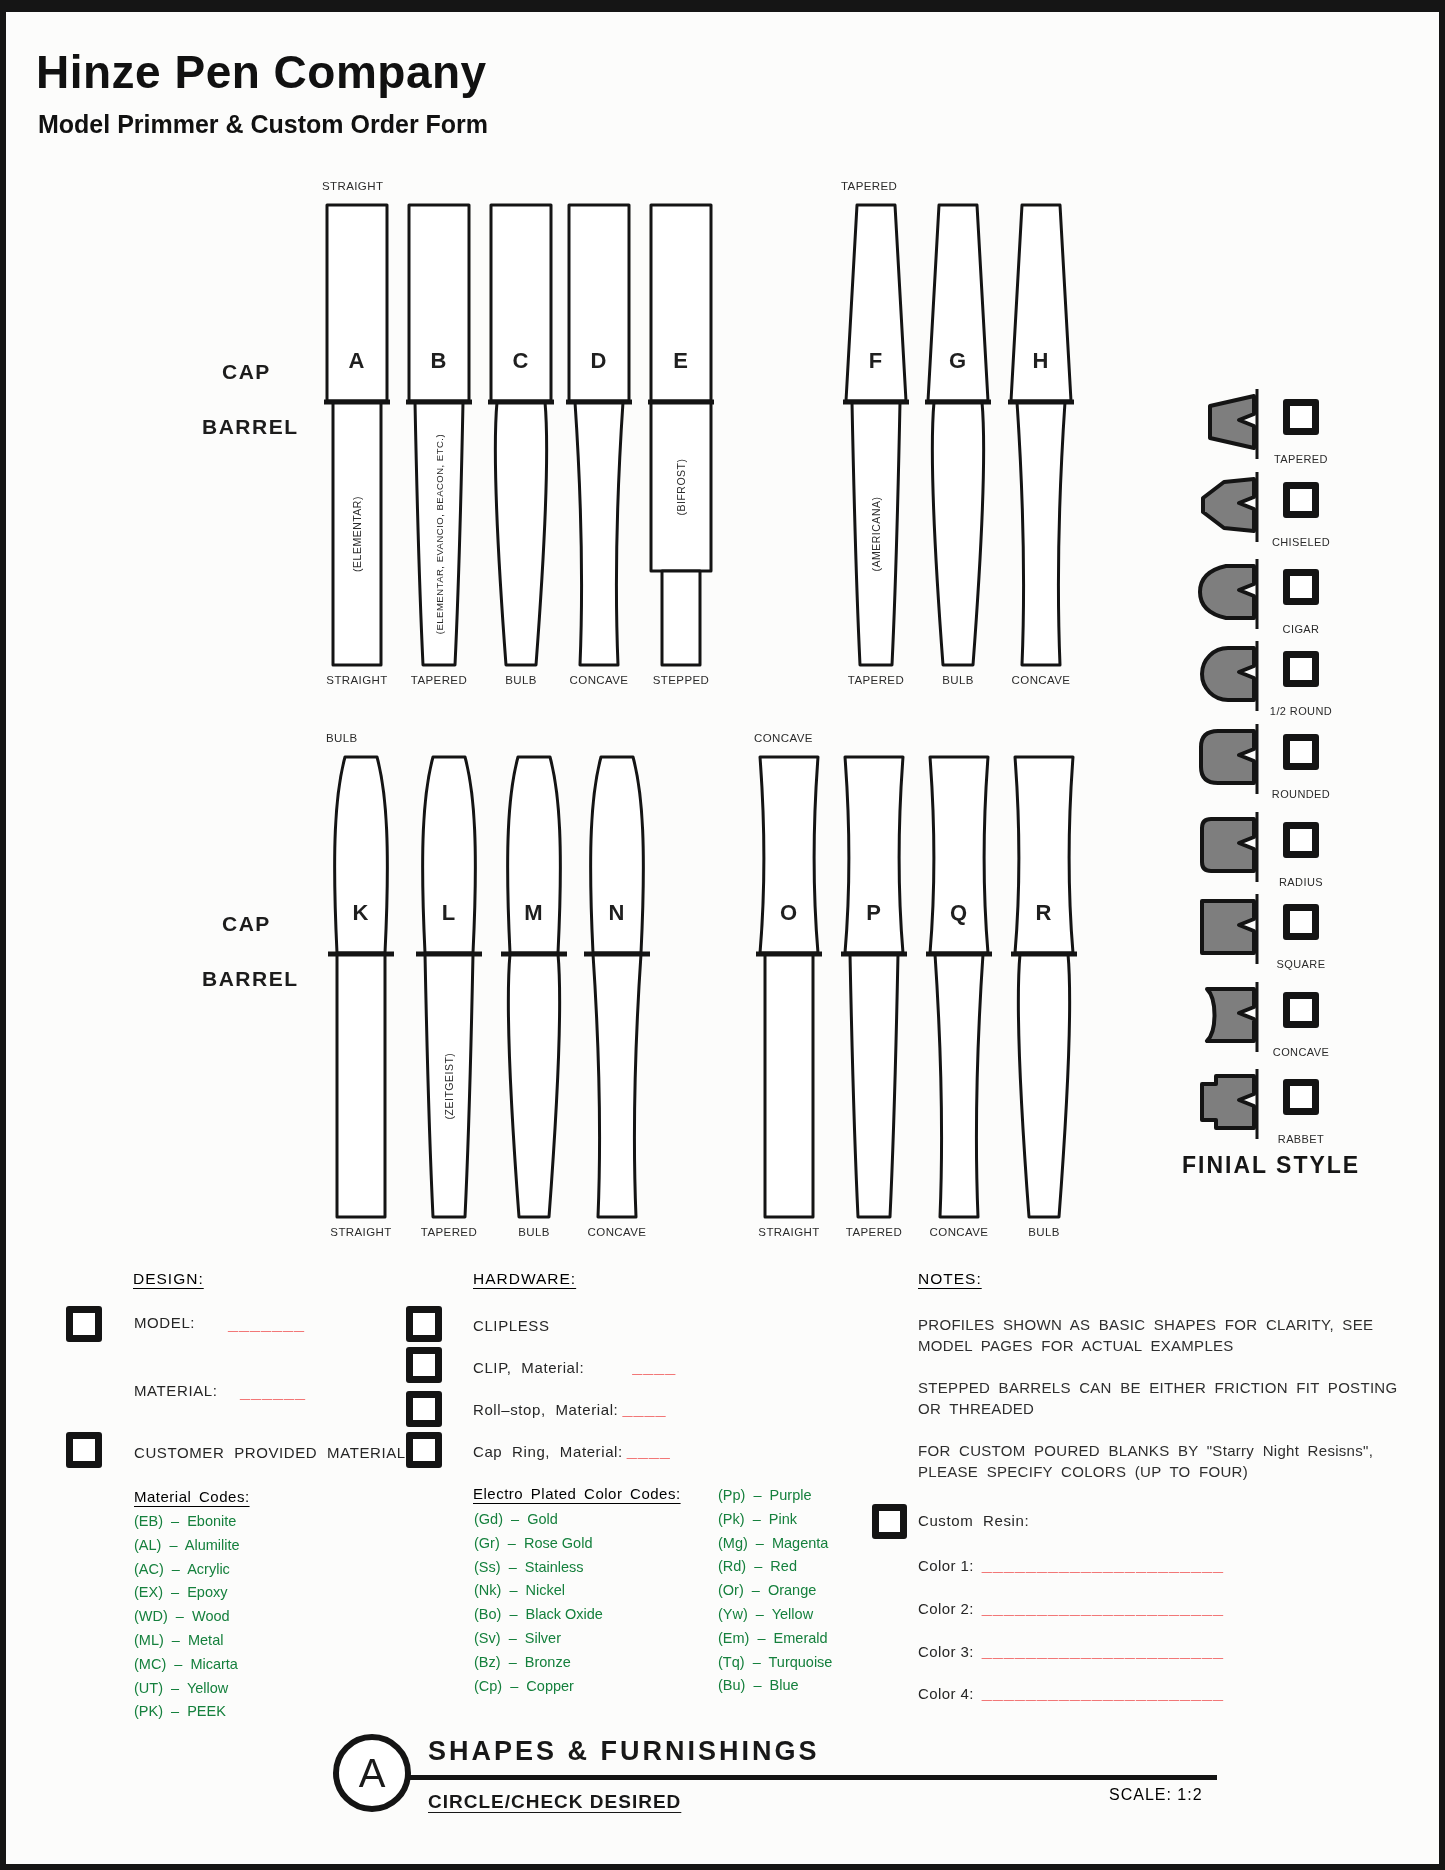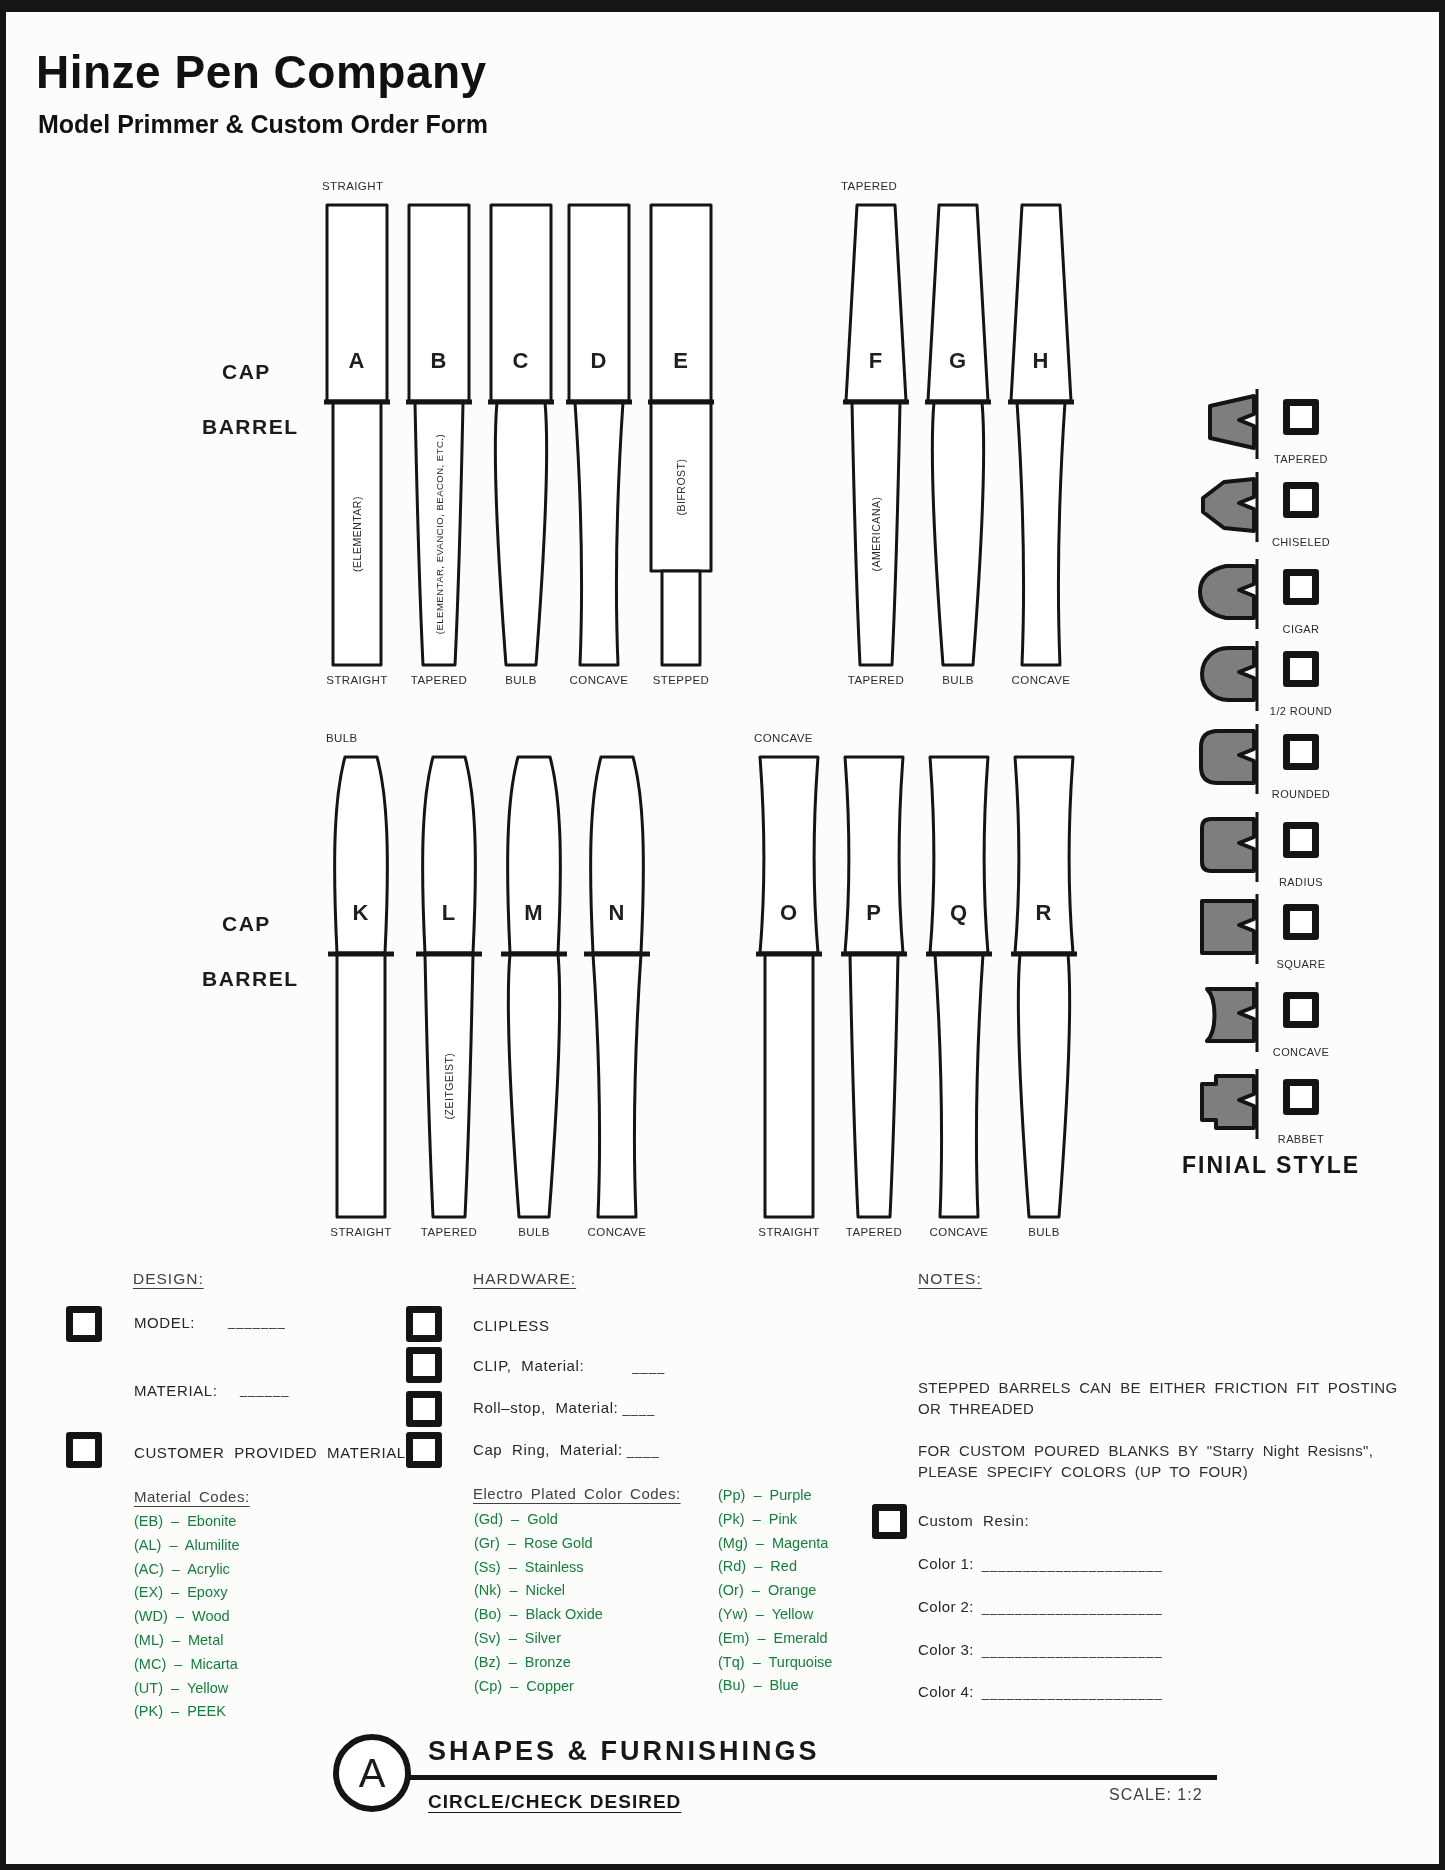--- a/index.html
+++ b/index.html
@@ -4,37 +4,37 @@
 <style>
   html,body{margin:0;padding:0;background:#d9d9d9;}
   .page{
     position:relative;width:1445px;height:1870px;background:#fcfcfb;
     box-sizing:border-box;border:6px solid #151515;border-top:12px solid #151515;
     font-family:"Liberation Sans", sans-serif;color:#262626;overflow:hidden;
   }
   .abs{position:absolute;}
   .h-title{font-size:46px;font-weight:bold;letter-spacing:.5px;color:#111;}
   .h-sub{font-size:25px;font-weight:bold;color:#111;}
-  .cad{color:#404040;}
+  .cad{color:#000000;}
   .side-label{font-size:21px;font-weight:700;letter-spacing:1.5px;color:#1c1c1c;}
   .pen{position:absolute;width:66px;height:466px;}
   .pen svg{position:absolute;left:0;top:0;overflow:visible;}
   .pen-letter{position:absolute;top:146px;width:100%;text-align:center;
     font-size:22px;font-weight:600;color:#1f1f1f;letter-spacing:1px;cursor:pointer;}
   .style-label{position:absolute;font-size:11.5px;letter-spacing:.4px;color:#2b2b2b;white-space:nowrap;}
   .top-style{top:-22px;left:-2px;}
   .bot-style{top:472px;left:-12px;width:90px;text-align:center;}
   .vtext{position:absolute;left:33px;white-space:nowrap;font-size:10.5px;color:#2b2b2b;
     transform:translate(-50%,-50%) rotate(-90deg);letter-spacing:.5px;}
   .cb{box-sizing:border-box;width:36px;height:36px;border:7px solid #141414;background:#fff;border-radius:3px;cursor:pointer;}
   .finial-label{position:absolute;font-size:11px;letter-spacing:.4px;color:#2b2b2b;width:110px;text-align:center;}
   .sec-h{font-size:15.5px;letter-spacing:1px;font-weight:400;}
   .u{text-decoration:underline;text-underline-offset:4px;}
   .form-lab{font-size:15px;letter-spacing:.6px;word-spacing:5px;white-space:nowrap;}
-  .blank{color:#0f172a;letter-spacing:1px;font-size:13px;cursor:text;}
+  .blank{color:#ef4444;letter-spacing:1px;font-size:18px;cursor:text;font-weight:bold;}
   .code-line{font-size:14.5px;line-height:23.8px;white-space:pre;color:#15803d;}
   .mixed-h{font-size:15px;letter-spacing:.5px;word-spacing:3px;}
   .note-p{font-size:15px;line-height:21px;letter-spacing:.3px;word-spacing:4px;width:505px;color:#2e2e2e;}
   .resin-row{font-size:15px;letter-spacing:.4px;white-space:nowrap;}
   .tb-title{font-size:27px;letter-spacing:3px;font-weight:600;color:#181818;white-space:nowrap;}
   .tb-sub{font-size:19px;letter-spacing:1px;font-weight:700;color:#181818;white-space:nowrap;}
   .bubble{box-sizing:border-box;width:78px;height:78px;border:6px solid #141414;border-radius:50%;
     background:#fff;text-align:center;line-height:66px;font-size:40px;color:#1a1a1a;}
   .hline{background:#141414;height:5px;}
 </style>
@@ -318,20 +318,21 @@
       <div class="code-line">(Mg)  –  Magenta</div>
       <div class="code-line">(Rd)  –  Red</div>
       <div class="code-line">(Or)  –  Orange</div>
       <div class="code-line">(Yw)  –  Yellow</div>
       <div class="code-line">(Em)  –  Emerald</div>
       <div class="code-line">(Tq)  –  Turquoise</div>
       <div class="code-line">(Bu)  –  Blue</div>
     </div>
 
   <div class="abs cad sec-h u" style="left:912px;top:1258px;">NOTES:</div>
+  <div class="abs note-p" style="left:912px;top:1302px;">PROFILES SHOWN AS BASIC SHAPES FOR CLARITY, SEE MODEL PAGES FOR ACTUAL EXAMPLES</div>
   <div class="abs note-p" style="left:912px;top:1365px;">STEPPED BARRELS CAN BE EITHER FRICTION FIT POSTING OR THREADED</div>
   <div class="abs note-p" style="left:912px;top:1428px;">FOR CUSTOM POURED BLANKS BY "Starry Night Resisns", PLEASE SPECIFY COLORS (UP TO FOUR)</div>
 
   <div class="abs cb" style="left:866px;top:1492px;width:35px;height:35px;"></div>
   <div class="abs form-lab" style="left:912px;top:1500px;">Custom Resin:</div>
   <div id="resin-colors">
       <div class="abs resin-row" style="left: 912px; top: 1543px;"><span>Color 1:</span><span class="blank" style="margin-left: 8px;">______________________</span></div>
       <div class="abs resin-row" style="left: 912px; top: 1586px;"><span>Color 2:</span><span class="blank" style="margin-left: 8px;">______________________</span></div>
       <div class="abs resin-row" style="left: 912px; top: 1629px;"><span>Color 3:</span><span class="blank" style="margin-left: 8px;">______________________</span></div>
       <div class="abs resin-row" style="left: 912px; top: 1671px;"><span>Color 4:</span><span class="blank" style="margin-left: 8px;">______________________</span></div>

